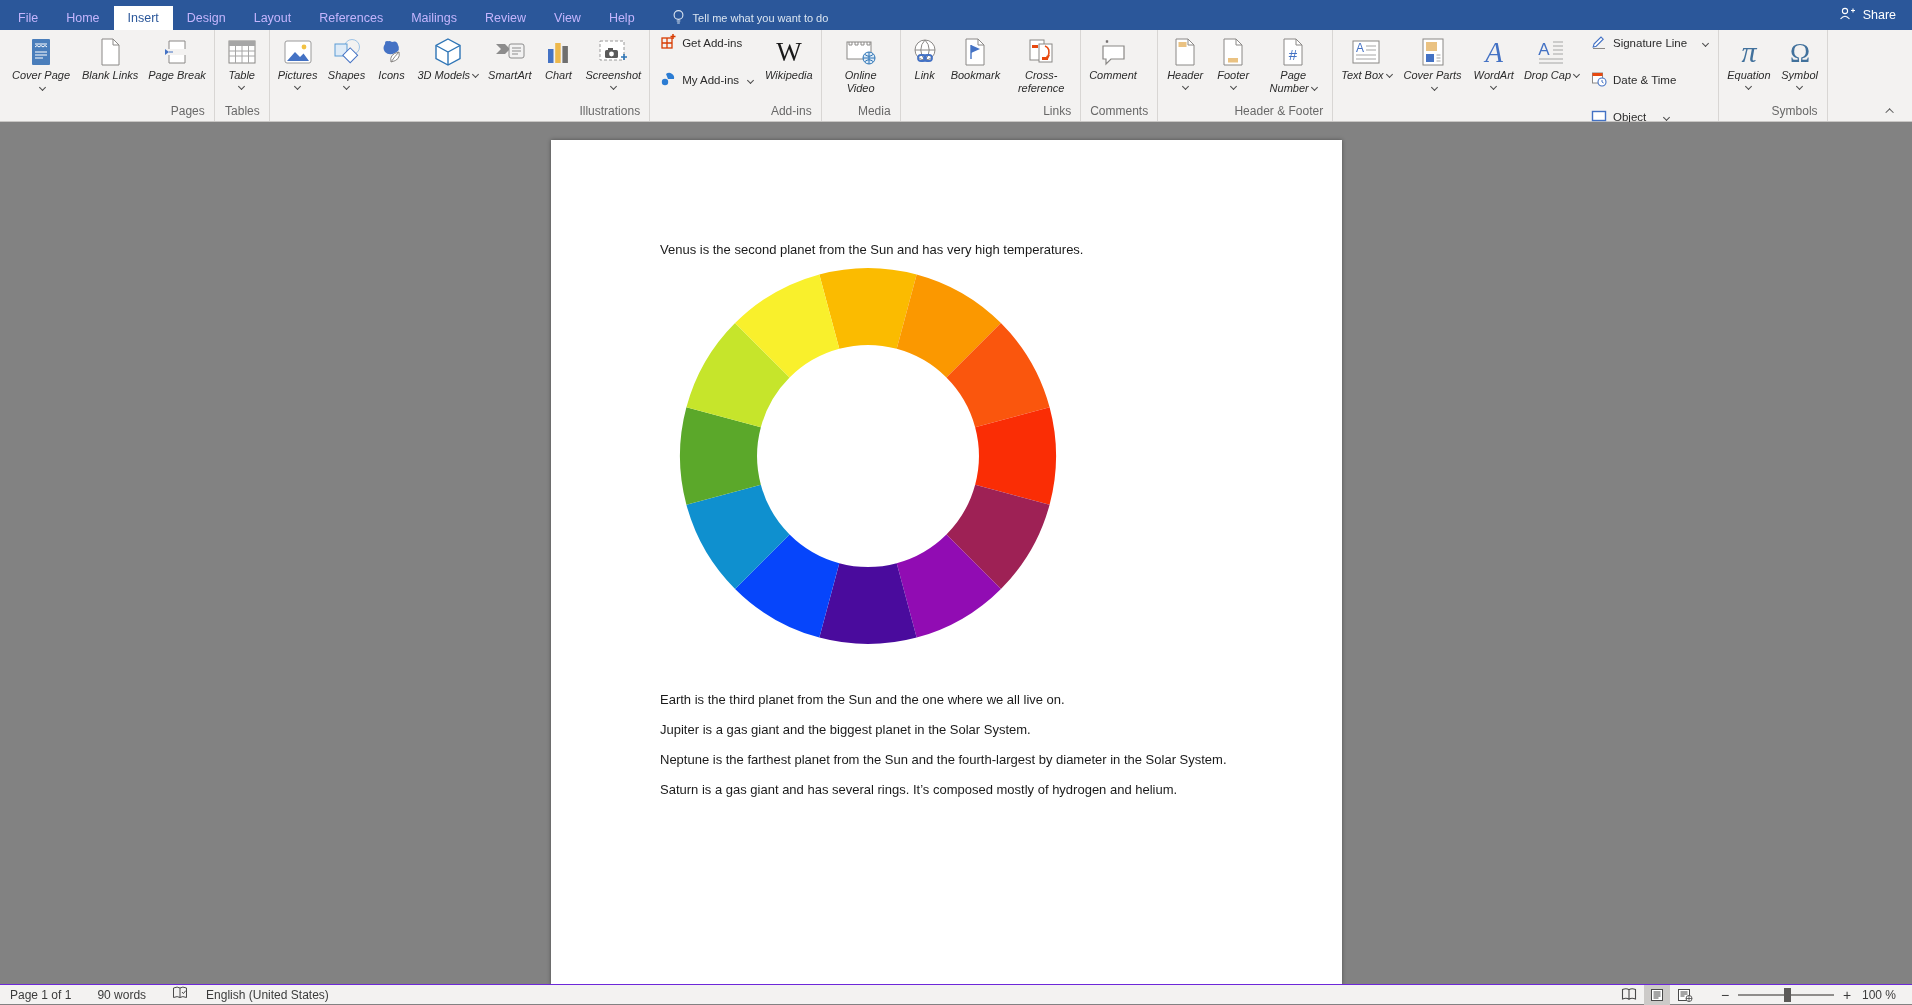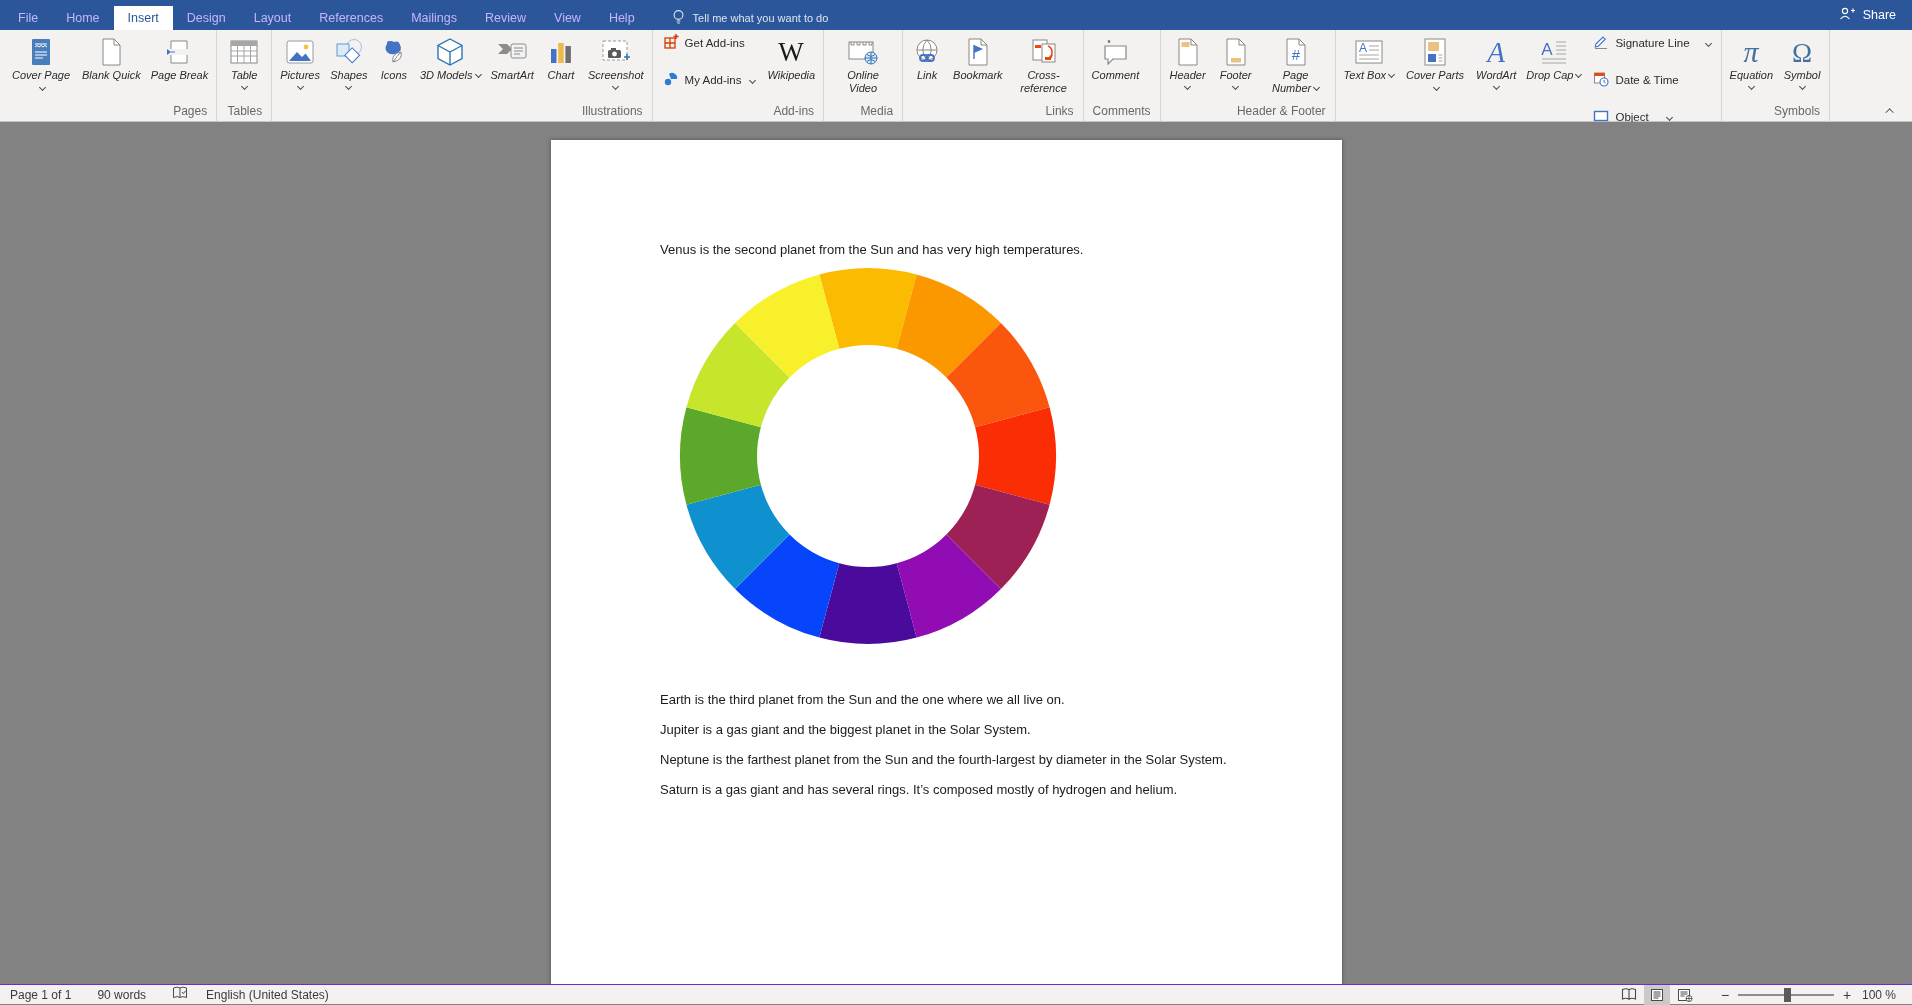--- a/index.html
+++ b/index.html
@@ -111,21 +111,21 @@
         </span>
         <span class="blabel"><span>Cover Page</span><span class="chev"></span></span>
       </div>
       <div class="bigbtn">
         <span class="ricon">
           <svg width="26" height="30" viewBox="0 0 26 30">
               <path d="M5,2 h11 l6,6 v20 h-17 z" fill="#fff" stroke="#8a8886"></path>
               <path d="M16,2 v6 h6" fill="none" stroke="#8a8886"></path>
             </svg>
         </span>
-        <span class="blabel"><span>Blank Quick</span></span>
+        <span class="blabel"><span>Blank Links</span></span>
       </div>
       <div class="bigbtn">
         <span class="ricon">
           <svg width="28" height="30" viewBox="0 0 28 30">
               <path d="M6,12 v-8 h16 v8" fill="#fff" stroke="#8a8886"></path>
               <path d="M6,18 v8 h16 v-8" fill="#fff" stroke="#8a8886"></path>
               <path d="M2,12 l4,3 -4,3 z" fill="#4472c4"></path>
               <path d="M6,15 h4" stroke="#4472c4"></path>
             </svg>
         </span>

